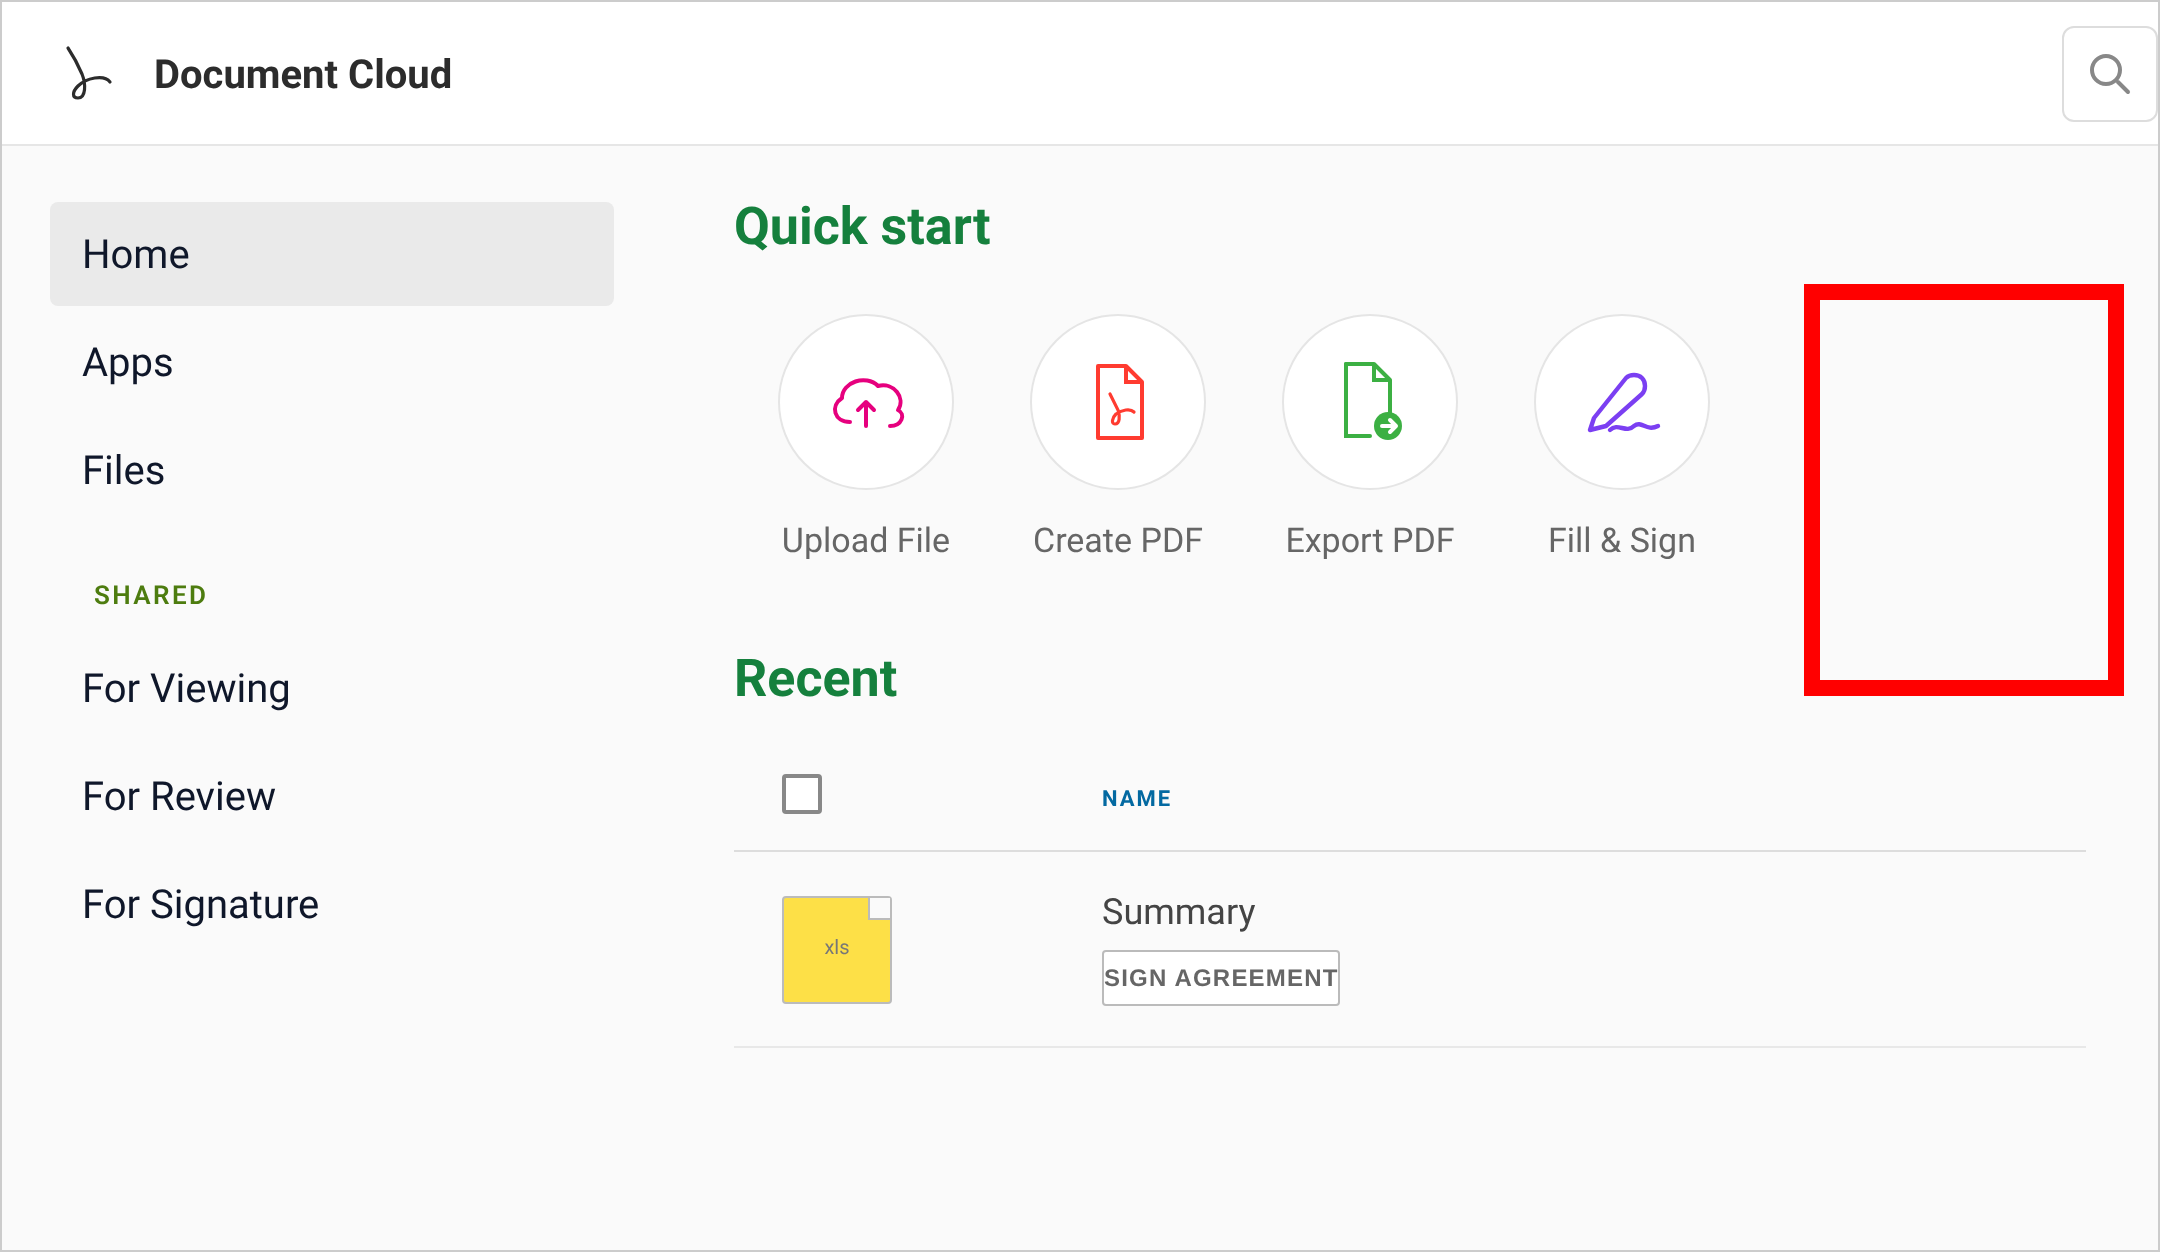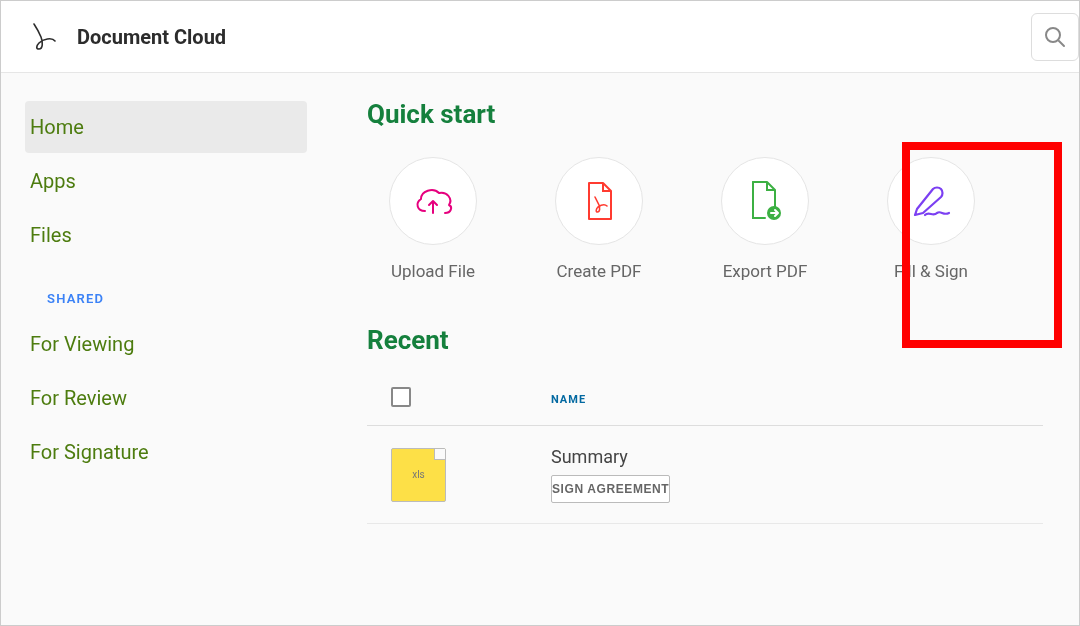--- a/index.html
+++ b/index.html
@@ -9,28 +9,28 @@
     
     
     .topbar { height: 72px; border-bottom: 1px solid #e6e6e6; display: flex; align-items: center; padding: 0 0 0 24px; justify-content: space-between; }
     .brand { display: flex; align-items: center; gap: 16px; }
     .brand-title { font-size: 20px; font-weight: 700; color: #2c2c2c; }
     .search-box { width: 48px; height: 48px; border: 1px solid #ddd; border-radius: 6px; display: flex; align-items: center; justify-content: center; background: #fff; }
     
     
     .body-area { flex: 1; display: flex; background: #fafafa; }
     .sidebar { width: 330px; padding: 28px 24px; background: #fafafa; }
-    .nav-item { padding: 14px 5px; font-size: 20px; color: #4d7c0f; border-radius: 4px; margin-bottom: 2px; cursor: pointer; }
+    .nav-item { padding: 14px 16px; font-size: 20px; color: #0f172a; border-radius: 4px; margin-bottom: 2px; cursor: pointer; }
     .nav-item.active { background: #eaeaea; }
-    .nav-section-label { font-size: 13px; letter-spacing: 1.2px; color: #3b82f6; font-weight: 600; padding: 28px 22px 12px 22px; }
+    .nav-section-label { font-size: 13px; letter-spacing: 1.2px; color: #4d7c0f; font-weight: 600; padding: 28px 22px 12px 22px; }
     
     .main { flex: 1; padding: 26px 36px 0 36px; overflow: hidden; }
     .section-title { font-size: 26px; font-weight: 700; color: #15803d; margin-bottom: 28px; }
     
-    .quickstart-row { display: flex; gap: 78px; margin-bottom: 44px; padding-left: 22px; }
+    .quickstart-row { display: flex; gap: 38px; margin-bottom: 44px; padding-left: 22px; }
     .qs-item { display: flex; flex-direction: column; align-items: center; gap: 16px; cursor: pointer; }
     .qs-circle { width: 88px; height: 88px; border-radius: 50%; background: #fff; border: 1px solid #e5e5e5; display: flex; align-items: center; justify-content: center; }
     .qs-label { font-size: 17px; color: #666; }
     .highlight-box { position: absolute; border: 8px solid #ff0000; pointer-events: none; }
     
     .recent-section .section-title { margin-bottom: 18px; }
     .table-header { display: flex; align-items: center; padding: 14px 24px; border-bottom: 1px solid #ddd; }
     .th-check { width: 160px; }
     .th-name { font-size: 11px; font-weight: 700; letter-spacing: 1px; color: #0369a1; }
     .checkbox { width: 20px; height: 20px; border: 2px solid #888; border-radius: 2px; background: #fff; display: inline-block; }

